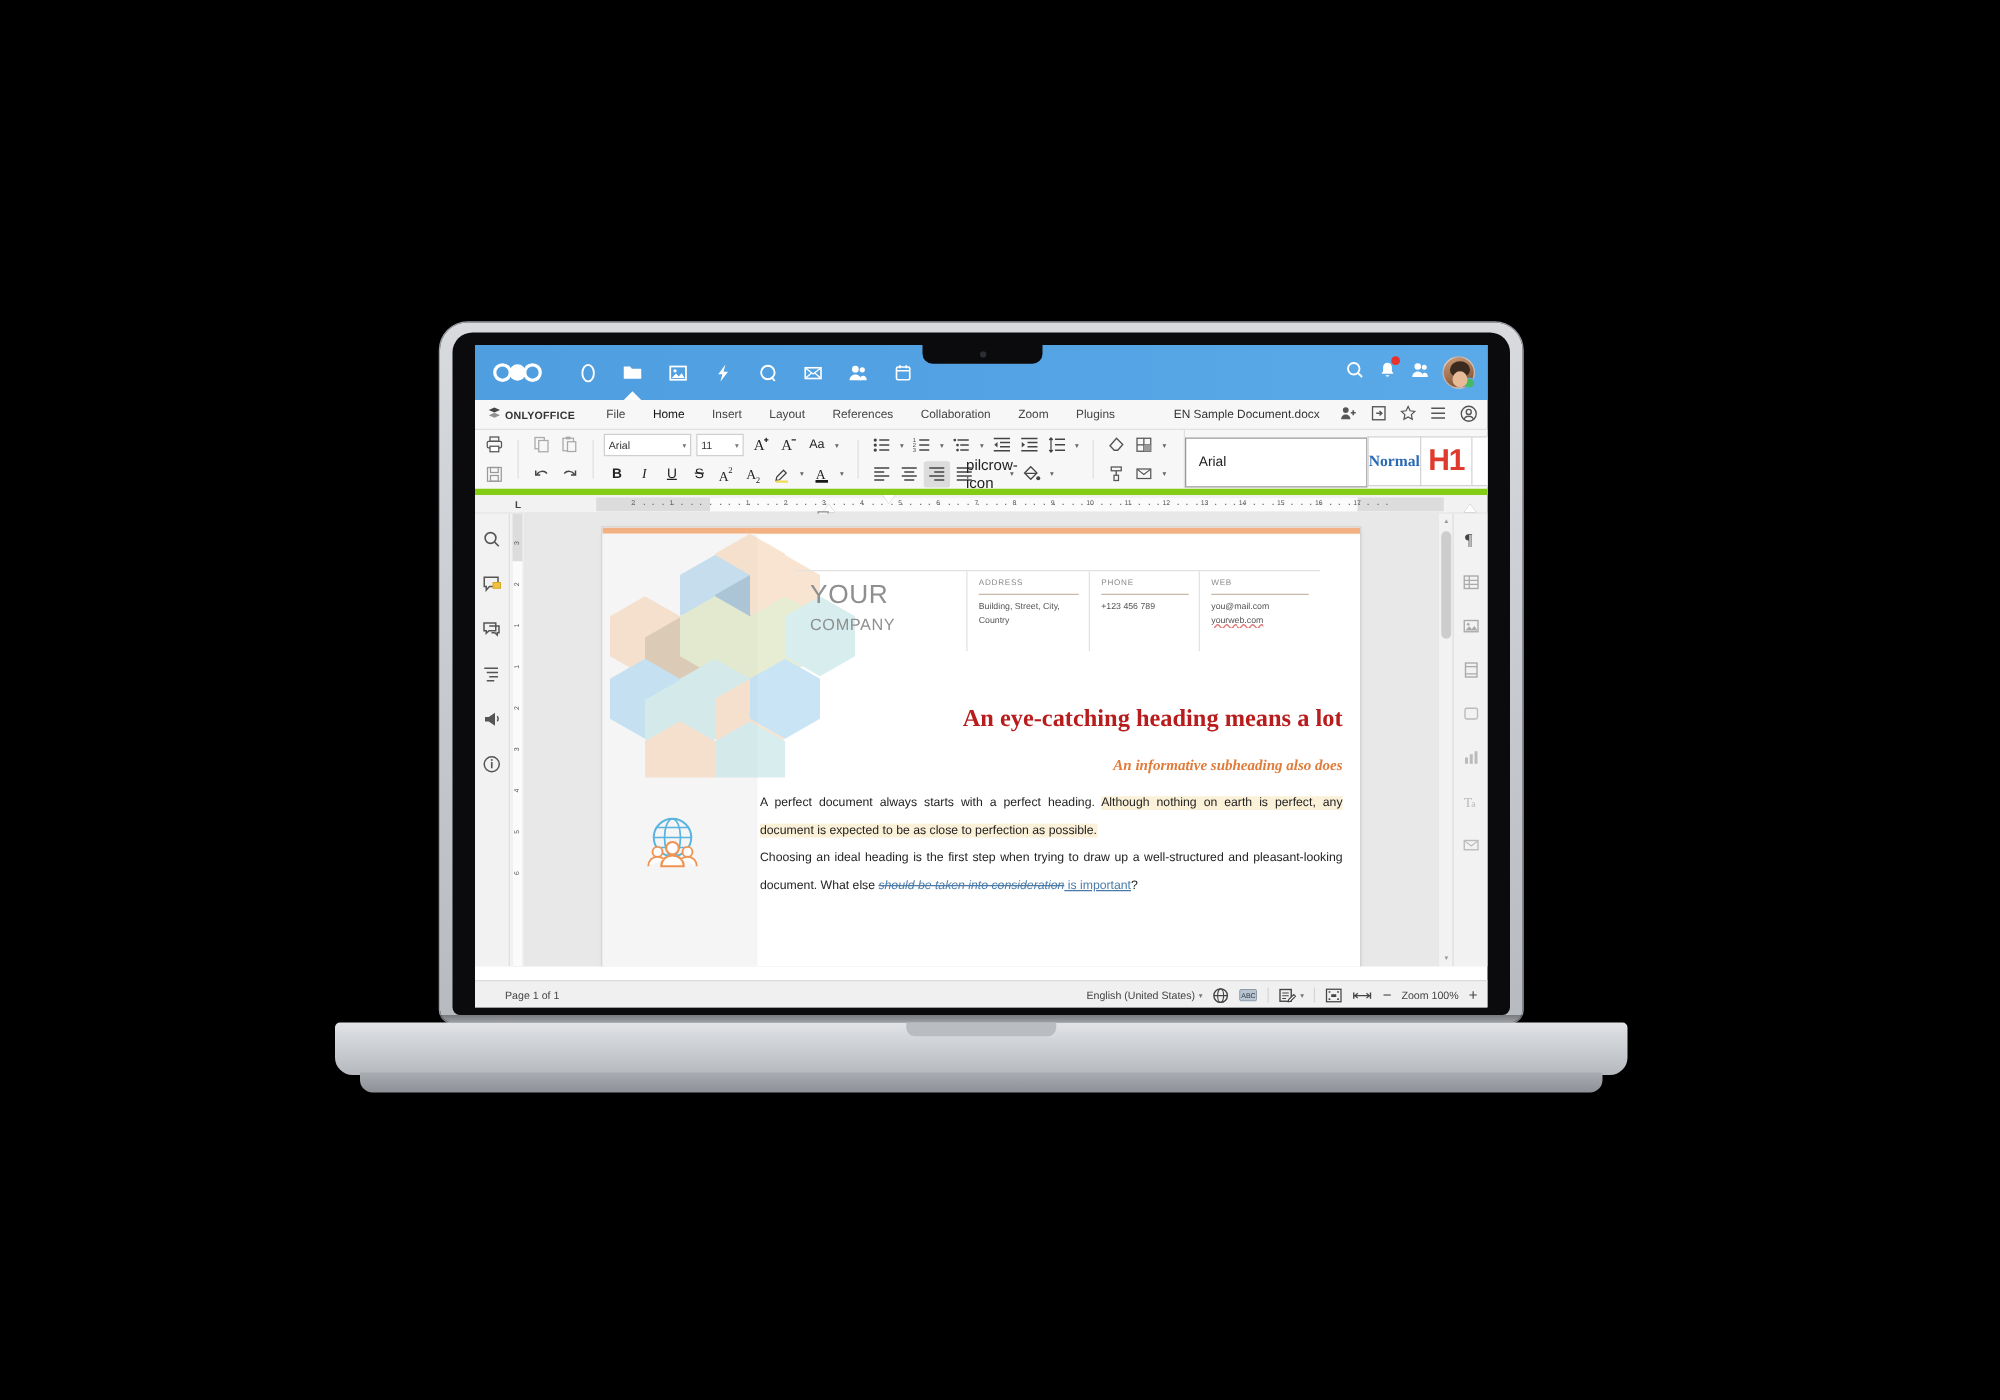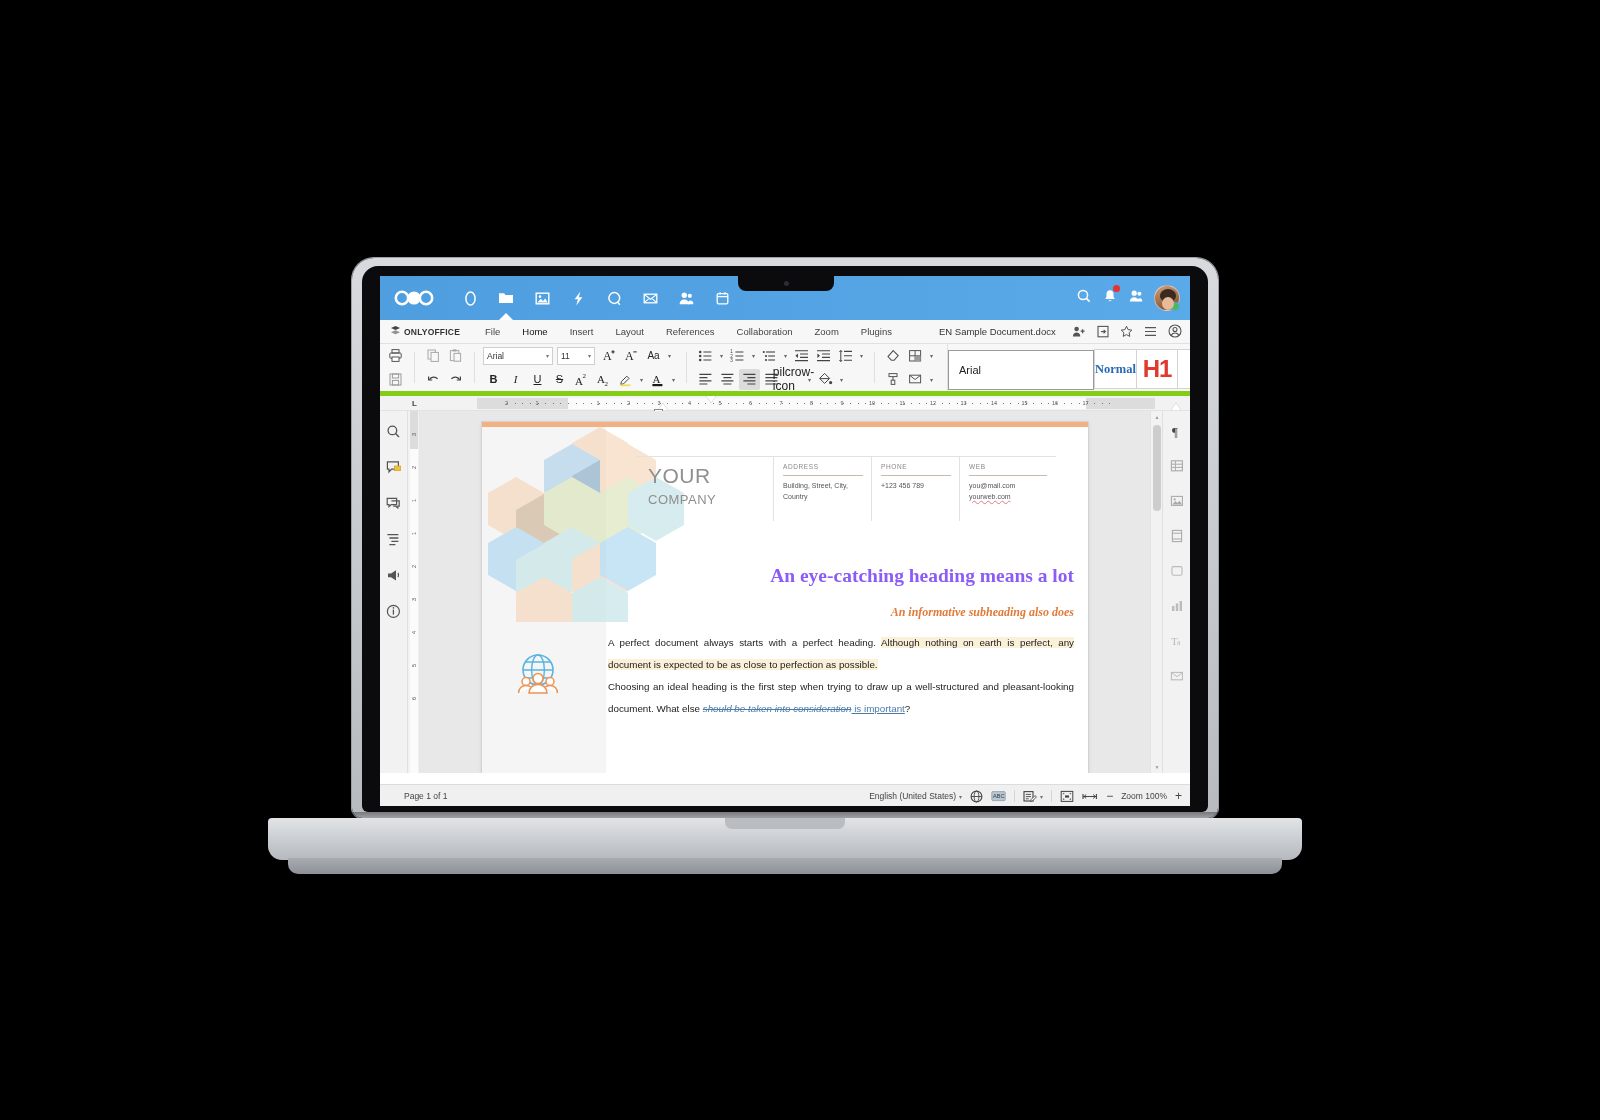--- a/index.html
+++ b/index.html
@@ -353,21 +353,21 @@
   }
   .lh-v { font-size: 7px; color: #555; line-height: 1.5; }
   .lh-c1 { width: 98px; } .lh-c2 { width: 88px; } .lh-c3 { width: 95px; }
   .sp-err { border-bottom: 1.2px wavy #e07b7b; text-decoration: underline wavy #e07b7b; }
 
   
   .doc-h1 {
     position: absolute; left: 130px; top: 143px; width: 462px;
     text-align: right;
     font-family: "Liberation Serif", serif;
-    font-weight: bold; font-size: 19.5px; color: #8b5cf6;
+    font-weight: bold; font-size: 19.5px; color: #b91c1c;
   }
   .doc-sub {
     position: absolute; left: 130px; top: 183px; width: 462px;
     text-align: right;
     font-family: "Liberation Serif", serif;
     font-weight: bold; font-style: italic; font-size: 12px; color: #e07b39;
   }
   .doc-body {
     position: absolute; left: 126px; top: 210px; width: 466px;
     font-size: 9.8px; color: #222; line-height: 2.25;

